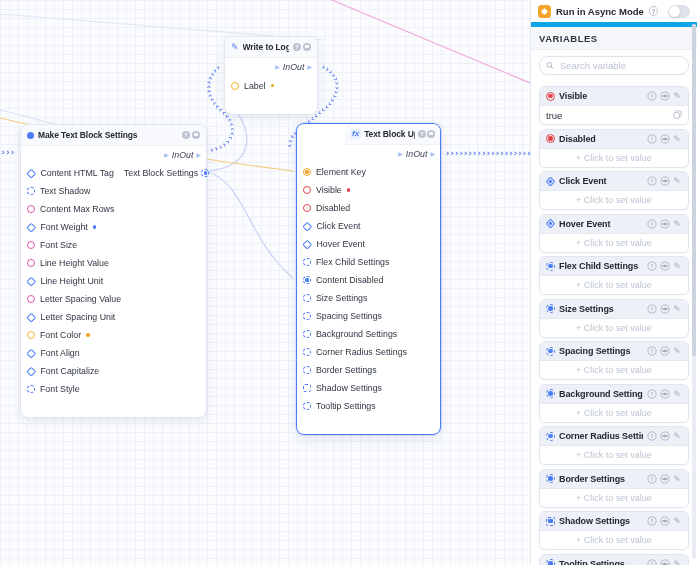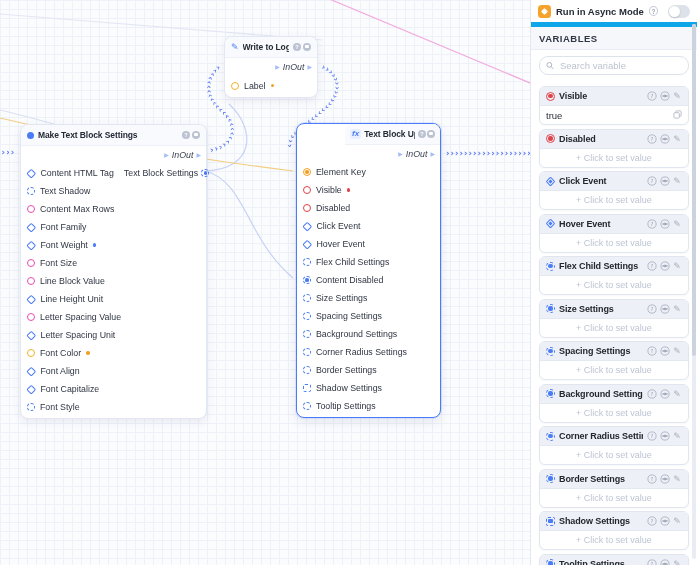--- a/index.html
+++ b/index.html
@@ -27,21 +27,21 @@
   .nh-comment::after{content:"";position:absolute;left:2px;top:2.4px;width:4px;height:2.6px;background:#fff;border-radius:1px;}
   .nh-dot{width:7px;height:7px;border-radius:50%;background:#4a7cf8;flex:0 0 auto;}
   .nh-pencil{color:#4a7cf8;font-size:9px;line-height:1;flex:0 0 auto;}
   .nh-fx{font-style:italic;font-weight:bold;color:#4a7cf8;font-size:8px;background:#e8effe;border-radius:3px;
          padding:0.5px 2px;flex:0 0 auto;line-height:1.2;}
   .node-io{height:18px;display:flex;align-items:center;justify-content:flex-end;padding:0 5px;
            font-size:8.8px;color:#3c4354;}
   .node-io i{font-style:italic;}
   .io-side{display:flex;align-items:center;gap:3px;}
   .tri{color:#a3bdf7;font-size:6px;line-height:1;}
-  .node-rows{padding-bottom:2px;}
+  .node-rows{padding-bottom:19px;}
   .nrow{height:18px;display:flex;align-items:center;gap:5px;padding:0 6px;font-size:8.8px;color:#2e3442;}
   .node--write .nrow{height:19px;}
   .nrow-label{white-space:nowrap;}
   .nrow-spacer{flex:1 1 auto;}
   .nrow-right{display:flex;align-items:center;gap:3px;}
   .req-dot{width:3.5px;height:3.5px;border-radius:50%;flex:0 0 auto;}
 
   
   .ic{width:8px;height:8px;flex:0 0 auto;box-sizing:border-box;position:relative;display:inline-block;}
   .ic-diamond,.ic-diamond-dot{width:6.5px;height:6.5px;border:1.5px solid #4a7cf8;border-radius:1.5px;transform:rotate(45deg);margin:0 1px;}
@@ -201,30 +201,20 @@
     <span class="ic ic-circle-pink"></span>
     <span class="nrow-label">Content Max Rows</span>
 
     <span class="nrow-spacer"></span>
     <span class="nrow-right" hidden="">
       <span class="nrow-label"></span>
       <span class="ic"></span>
     </span>
   </div>
 
-  <div class="nrow">
-    <span class="ic ic-diamond"></span>
-    <span class="nrow-label">Font Family</span>
-
-    <span class="nrow-spacer"></span>
-    <span class="nrow-right" hidden="">
-      <span class="nrow-label"></span>
-      <span class="ic"></span>
-    </span>
-  </div>
 
   <div class="nrow">
     <span class="ic ic-diamond"></span>
     <span class="nrow-label">Font Weight</span>
     <span class="req-dot" style="background: rgb(74, 124, 248);"></span>
     <span class="nrow-spacer"></span>
     <span class="nrow-right" hidden="">
       <span class="nrow-label"></span>
       <span class="ic"></span>
     </span>
@@ -236,21 +226,21 @@
 
     <span class="nrow-spacer"></span>
     <span class="nrow-right" hidden="">
       <span class="nrow-label"></span>
       <span class="ic"></span>
     </span>
   </div>
 
   <div class="nrow">
     <span class="ic ic-circle-pink"></span>
-    <span class="nrow-label">Line Block Value</span>
+    <span class="nrow-label">Line Height Value</span>
 
     <span class="nrow-spacer"></span>
     <span class="nrow-right" hidden="">
       <span class="nrow-label"></span>
       <span class="ic"></span>
     </span>
   </div>
 
   <div class="nrow">
     <span class="ic ic-diamond"></span>

